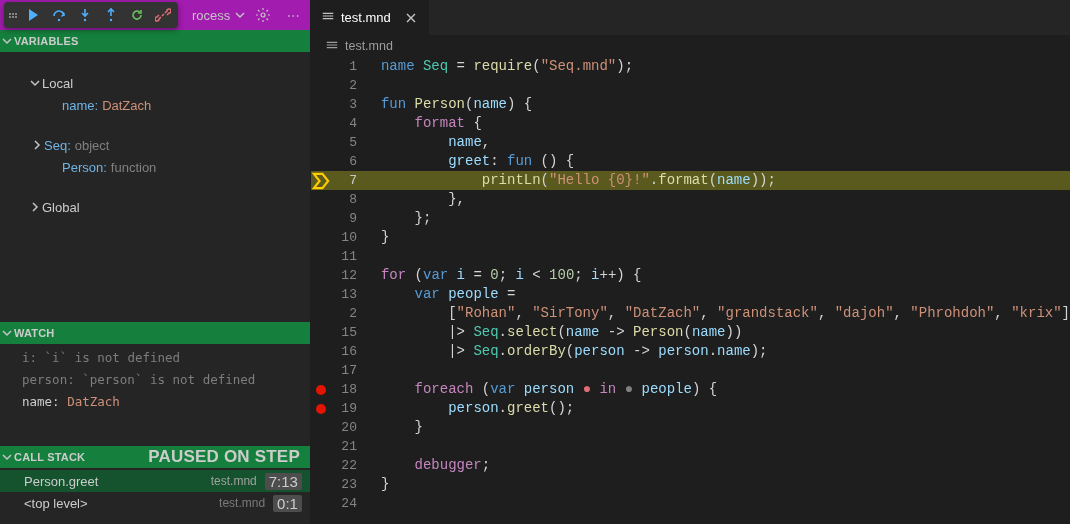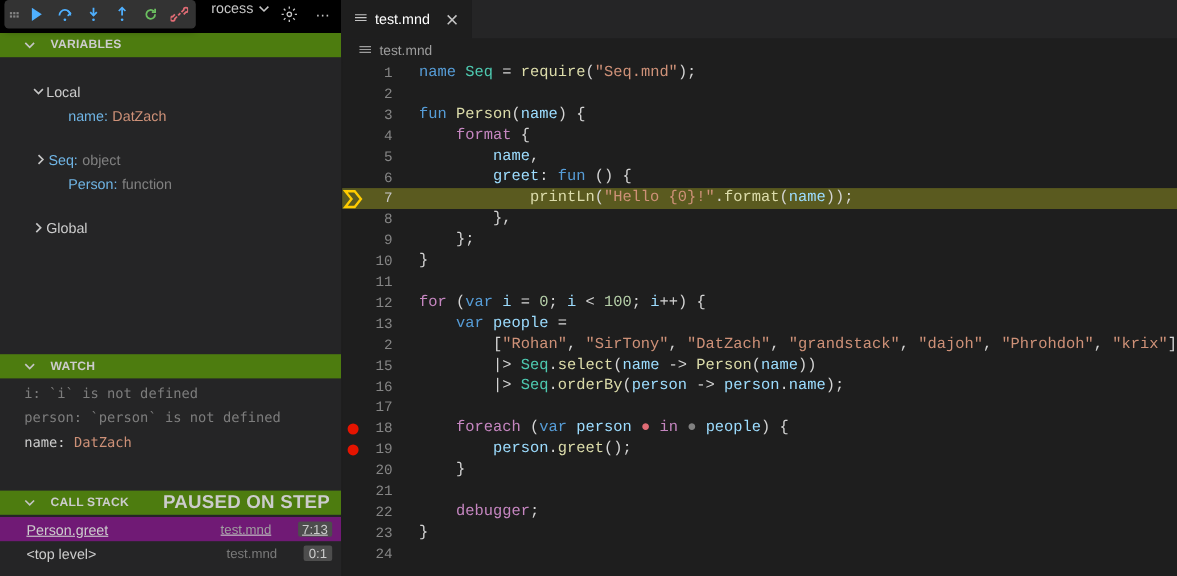--- a/index.html
+++ b/index.html
@@ -17,22 +17,22 @@
     width: 348px;
     height: 524px;
     background: #252526;
     display: flex;
     flex-direction: column;
   }
   
   .top-strip {
     height: 30px;
     display: flex;
-    align-items: flex-start;
-    background: #000000;
+    align-items: center;
+    background: #a21caf;
     position: relative;
   }
   .debug-toolbar {
     display: flex;
     align-items: center;
     background: #333333;
     height: 26px;
     border-radius: 4px;
     margin-left: 4px;
     box-shadow: 0 2px 6px rgba(0,0,0,0.4);
@@ -63,28 +63,27 @@
   .config-drop svg { width:12px; height:12px; }
   .gear-btn, .more-btn {
     width:26px; height:26px; display:flex; align-items:center; justify-content:center;
     color:#c5c5c5; cursor:pointer; margin-left:4px;
   }
   .gear-btn svg { width:16px; height:16px;}
   
   .section-header {
     height: 22px;
     display:flex; align-items:center;
-    padding-left: 20px;
-    background:#4d7c0f;
+    padding-left: 0;
+    background:#15803d;
     font-size:11px;
     font-weight:700;
     color:#cccccc;
     letter-spacing:0.2px;
     cursor:pointer;
-    gap:12px;
   }
   .section-header .chev { width:14px; display:flex; justify-content:center;}
   .section-header .chev svg{ width:12px;height:12px;}
   .section-header .spacer{flex:1;}
   .paused-label{font-weight:700;font-size:17px;color:#ccc;padding-right:10px;}
   .panel-body{ padding: 2px 0 6px 0;}
   .tree-row{
     height:22px; display:flex; align-items:center;
     padding-left: 14px;
     cursor:pointer;
@@ -101,24 +100,24 @@
     padding-left:22px; color:#7d7d7d; cursor:pointer;
     font-family: Consolas, monospace; font-size:12.5px;
   }
   .watch-key{color:#7d7d7d;}
   .watch-val-str{color:#ce9178;}
   .watch-val-norm{color:#cccccc;}
   .stack-row{
     height:22px; display:flex; align-items:center; padding:0 8px 0 24px;
     cursor:pointer;
   }
-  .stack-row.selected{ background:#701a75;text-decoration:underline;}
+  .stack-row.selected{ background:#14532d;}
   .stack-name{flex:1; color:#ccc;}
   .stack-file{color:#a0a0a0; font-size:12px; margin-right:8px;}
-  .stack-pos{ background:#4d4d4d; color:#ccc; font-size:12px; padding:0 4px; border-radius:2px; min-width:26px; text-align:center;margin-left:16px;}
+  .stack-pos{ background:#4d4d4d; color:#ccc; font-size:15px; padding:0 4px; border-radius:2px; min-width:26px; text-align:center;}
   .stack-row:not(.selected) .stack-file{color:#7a7a7a;}
   
   .flex-fill{flex:1;}
   
   .editor-area{
     flex:1; display:flex; flex-direction:column; height:524px;
     background:#1e1e1e;
     border-left:1px solid #1e1e1e;
   }
   .tab-bar{

